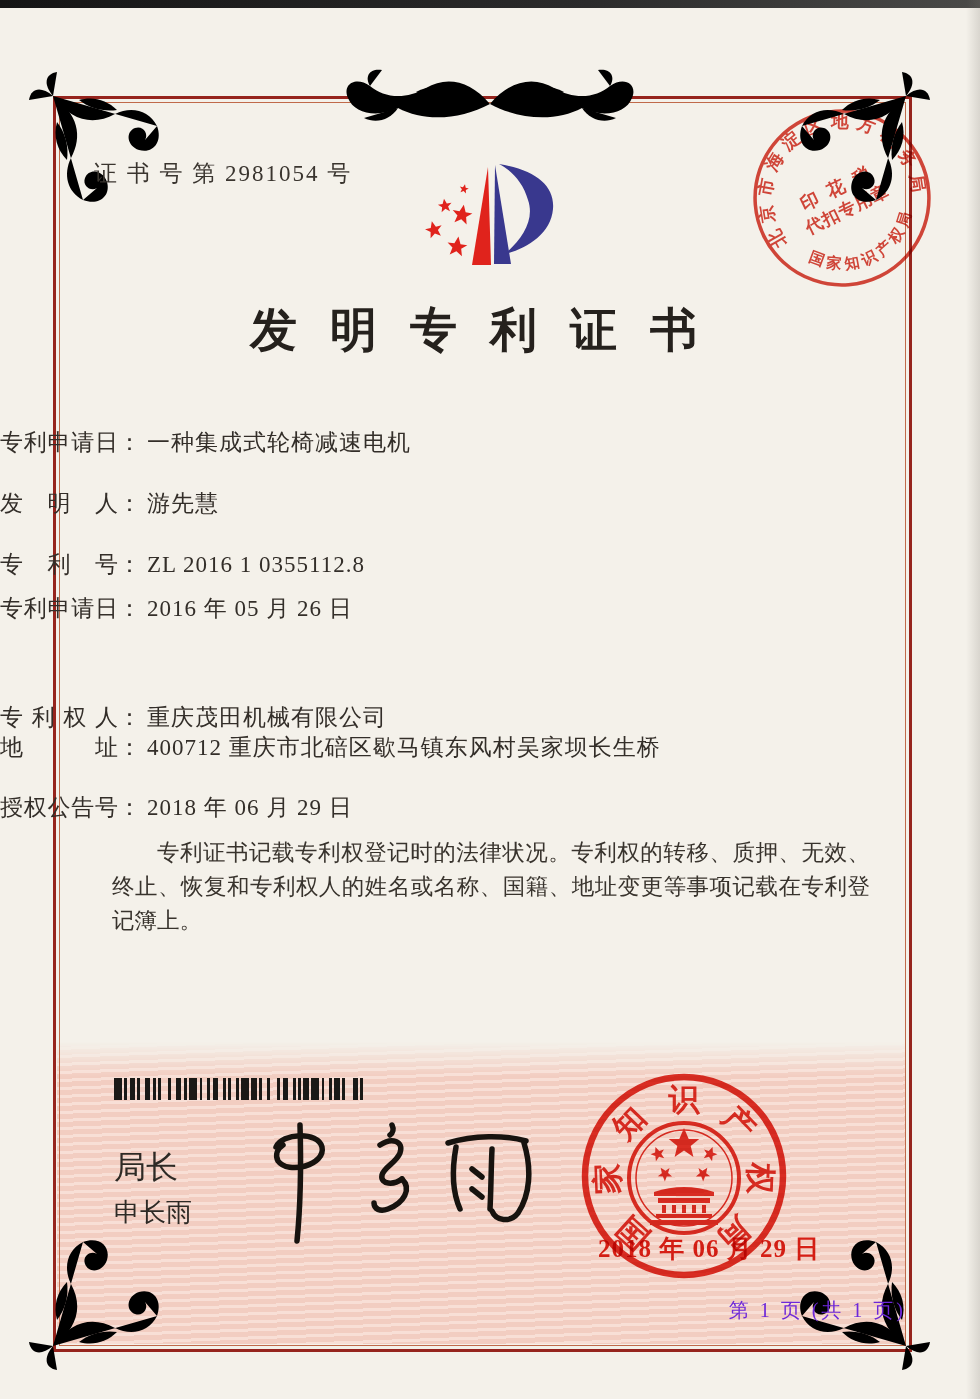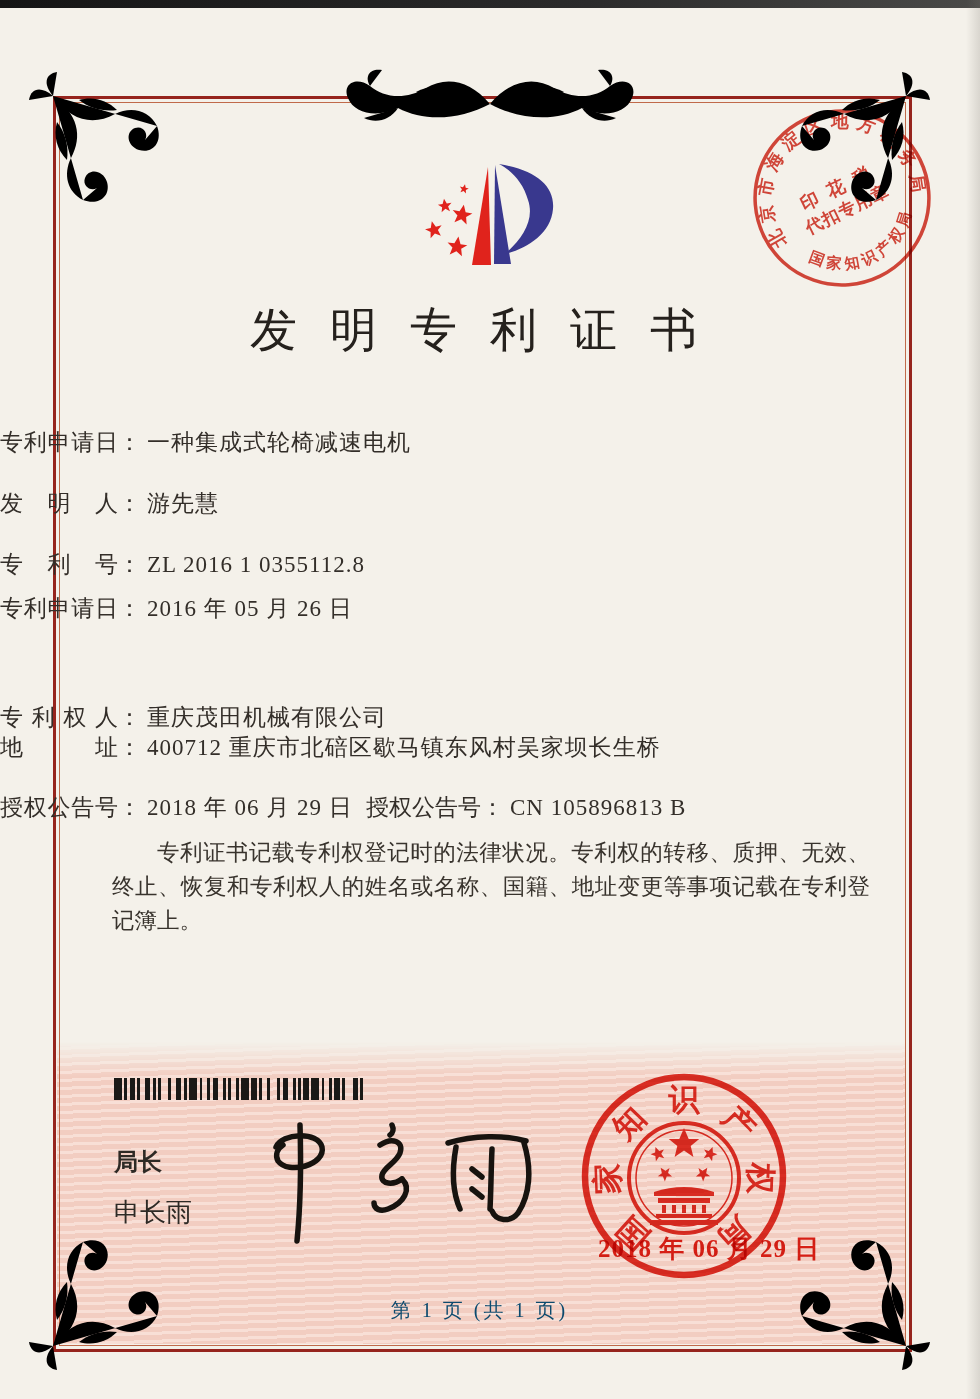--- a/index.html
+++ b/index.html
@@ -23,40 +23,40 @@
     background:
       repeating-linear-gradient(178deg,#f2cdc1 0 5px,#f8dfd6 5px 8px);
     -webkit-mask-image:linear-gradient(180deg,transparent 0,#000 34px);
     mask-image:linear-gradient(180deg,transparent 0,#000 34px);}
   
   .orn{position:absolute;pointer-events:none;}
   
   .cert-no{position:absolute;left:94px;top:158px;font-size:23px;letter-spacing:2px;color:#3a352f;}
   .logo{position:absolute;left:398px;top:150px;width:200px;height:145px;}
   .doc-title{position:absolute;left:0;top:299px;width:980px;text-align:center;
-    font-size:47px;font-weight:normal;letter-spacing:33px;color:#25211d;}
+    font-size:47px;font-weight:bold;letter-spacing:33px;color:#25211d;}
   .frow{position:absolute;left:0;width:760px;font-size:23px;white-space:nowrap;}
   .flabel{display:inline-block;width:118px;text-align:justify;text-align-last:justify;vertical-align:bottom;}
   .fcolon{display:inline-block;}
   .fvalue{display:inline-block;margin-left:6px;letter-spacing:1px;}
   .pair2{position:absolute;left:366px;top:0;}
   
   .body-text{position:absolute;left:112px;top:836px;width:758px;
     font-size:22.5px;line-height:34px;text-align:justify;color:#38332d;}
   .body-text p{margin:0;text-indent:2em;}
   
   .barcode{position:absolute;left:114px;top:1078px;width:252px;height:22px;display:flex;}
   .barcode span{height:100%;}
   .bar-on{background:#1b1916;}
-  .sig-title{position:absolute;left:114px;top:1146px;font-size:24px;color:#2e2a25;font-weight:bold;}
+  .sig-title{position:absolute;left:114px;top:1146px;font-size:32px;color:#2e2a25;}
   .sig-name{position:absolute;left:114px;top:1195px;font-size:26px;color:#2e2a25;}
   .sig-script{position:absolute;left:242px;top:1112px;width:300px;height:140px;}
   .sig-script path{stroke:#17130f;fill:none;stroke-width:5.5;stroke-linecap:round;stroke-linejoin:round;}
-  .footer{position:absolute;left:53px;top:1297px;width:853px;text-align:center;
-    font-size:20px;letter-spacing:3px;color:#0c4a6e;}
+  .footer{position:absolute;left:53px;top:1297px;width:853px;text-align:right;
+    font-size:20px;letter-spacing:3px;color:#6d28d9;}
   
   .tax-stamp{position:absolute;left:748px;top:104px;width:188px;height:188px;
     mix-blend-mode:multiply;opacity:.92;}
   .tax-stamp text{fill:#d6392c;font-family:"Liberation Serif","DejaVu Serif",serif;font-weight:bold;}
   .big-seal{position:absolute;left:566px;top:1058px;width:238px;height:238px;
     mix-blend-mode:multiply;opacity:.93;}
   .seal-arc-char{font-size:31px;font-weight:bold;fill:#dd2318;text-anchor:middle;
     font-family:"Liberation Serif","DejaVu Serif",serif;}
   .seal-date{position:absolute;left:598px;top:1232px;font-size:25px;letter-spacing:1px;
     color:#dd2318;mix-blend-mode:multiply;font-weight:bold;white-space:nowrap;}
@@ -104,20 +104,21 @@
     </svg>
   <svg class="orn" style="left:776px;top:1216px" width="160" height="160" viewBox="0 0 160 160">
       <use href="#orn-corner-g" transform="translate(160,160) scale(-1,-1)"></use>
     </svg>
 
   <svg class="orn" style="left:310px;top:58px" width="360" height="80" viewBox="0 0 340 80">
     <use href="#orn-half-g"></use>
       <use href="#orn-half-g" transform="translate(340,0) scale(-1,1)"></use>
   </svg>
 
+  <div class="cert-no">证 书 号 第 2981054 号</div>
 
   <svg class="logo" viewBox="0 0 200 145">
     <g fill="#e0231c">
       <use href="#star5" transform="translate(66,39) scale(0.48) rotate(12)"></use>
       <use href="#star5" transform="translate(47,56) scale(0.72) rotate(-8)"></use>
       <use href="#star5" transform="translate(64,65) scale(1.05) rotate(10)"></use>
       <use href="#star5" transform="translate(36,80) scale(0.9) rotate(-14)"></use>
       <use href="#star5" transform="translate(59,97) scale(1.05) rotate(8)"></use>
       <path d="M90,17 L93,115 L74,115 Z"></path>
     </g>
@@ -159,23 +160,20 @@
       <span class="flabel">专利申请日</span><span class="fcolon">：</span><span class="fvalue">2016 年 05 月 26 日</span>
     </div>
     <div class="frow" style="top:702px">
       <span class="flabel">专利权人</span><span class="fcolon">：</span><span class="fvalue">重庆茂田机械有限公司</span>
     </div>
     <div class="frow" style="top:732px">
       <span class="flabel">地址</span><span class="fcolon">：</span><span class="fvalue">400712 重庆市北碚区歇马镇东风村吴家坝长生桥</span>
     </div>
     <div class="frow" style="top:792px">
       <span class="flabel">授权公告号</span><span class="fcolon">：</span><span class="fvalue">2018 年 06 月 29 日</span>
-      <span class="pair2">
-        <span>授权公告号</span><span class="fcolon">：</span><span class="fvalue">CN 105896813 B</span>
-      </span>
     </div>
   </div>
 
   <div class="body-text">
     <p>专利证书记载专利权登记时的法律状况。专利权的转移、质押、无效、终止、恢复和专利权人的姓名或名称、国籍、地址变更等事项记载在专利登记簿上。</p>
   </div>
 
   <div class="barcode" id="barcode">
       <span class="bar-on" style="width: 7.79381px;"></span>
       <span style="width: 2.59794px;"></span>

